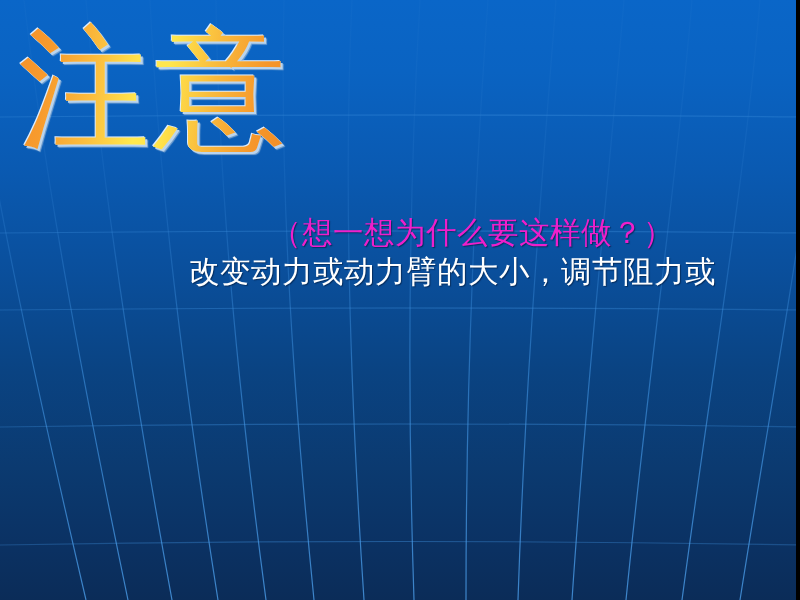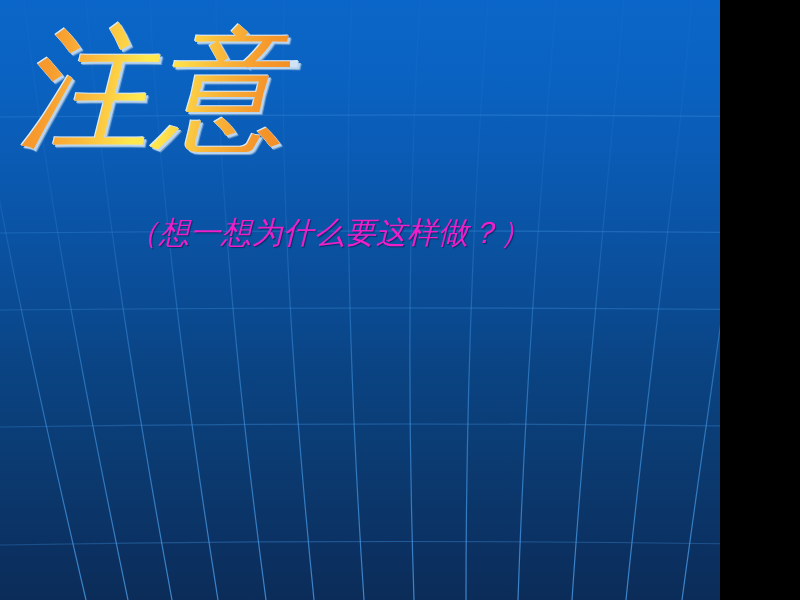--- a/index.html
+++ b/index.html
@@ -2,34 +2,33 @@
 <html><head>
 <meta charset="utf-8">
 <style>
   html, body {
     margin: 0;
     padding: 0;
     background: #000;
   }
   #slide {
     position: relative;
-    width: 720px;
+    width: 796px;
     height: 600px;
     overflow: hidden;
     font-family: "DejaVu Serif", "Liberation Serif", serif;
     background: linear-gradient(to bottom,
         #0a66c8 0%,
         #0a63c2 12%,
         #0a5ab2 28%,
         #0a4f9c 45%,
         #0a4382 62%,
         #0b3a70 78%,
         #0b3264 90%,
         #0b2c58 100%);
-    font-style: italic;
   }
 
   
   #grid {
     position: absolute;
     inset: 0;
     width: 800px;
     height: 600px;
     pointer-events: none;
   }
@@ -87,21 +86,21 @@
     line-height: 39px;
     color: #ffffff;
     text-align: left;
     letter-spacing: 0.5px;
     text-shadow: 1px 1px 1px rgba(0,20,50,0.55);
   }
   .p-line { white-space: nowrap; }
   .indent { display: inline-block; width: 61px; }
   .hl { color: #ee1fcb; }
   .center-line {
-    text-align: left;
+    text-align: right;
     color: #ee1fcb;
     white-space: nowrap;
   }
 </style>
 </head>
 <body>
 
 <div id="slide">
 
   <svg id="grid" viewBox="0 0 800 600" preserveAspectRatio="none" aria-hidden="true">
@@ -152,16 +151,19 @@
   </div>
 
   <div id="body-block">
 
 
 
     <div class="center-line">
       <span>（想一想为什么要这样做？）</span>
     </div>
 
+    <div class="p-line">
+      <span class="indent"></span><span>改变动力或动力臂的大小，调节阻力或</span>
+    </div>
 
 
   </div>
 </div>
 
 </body></html>

